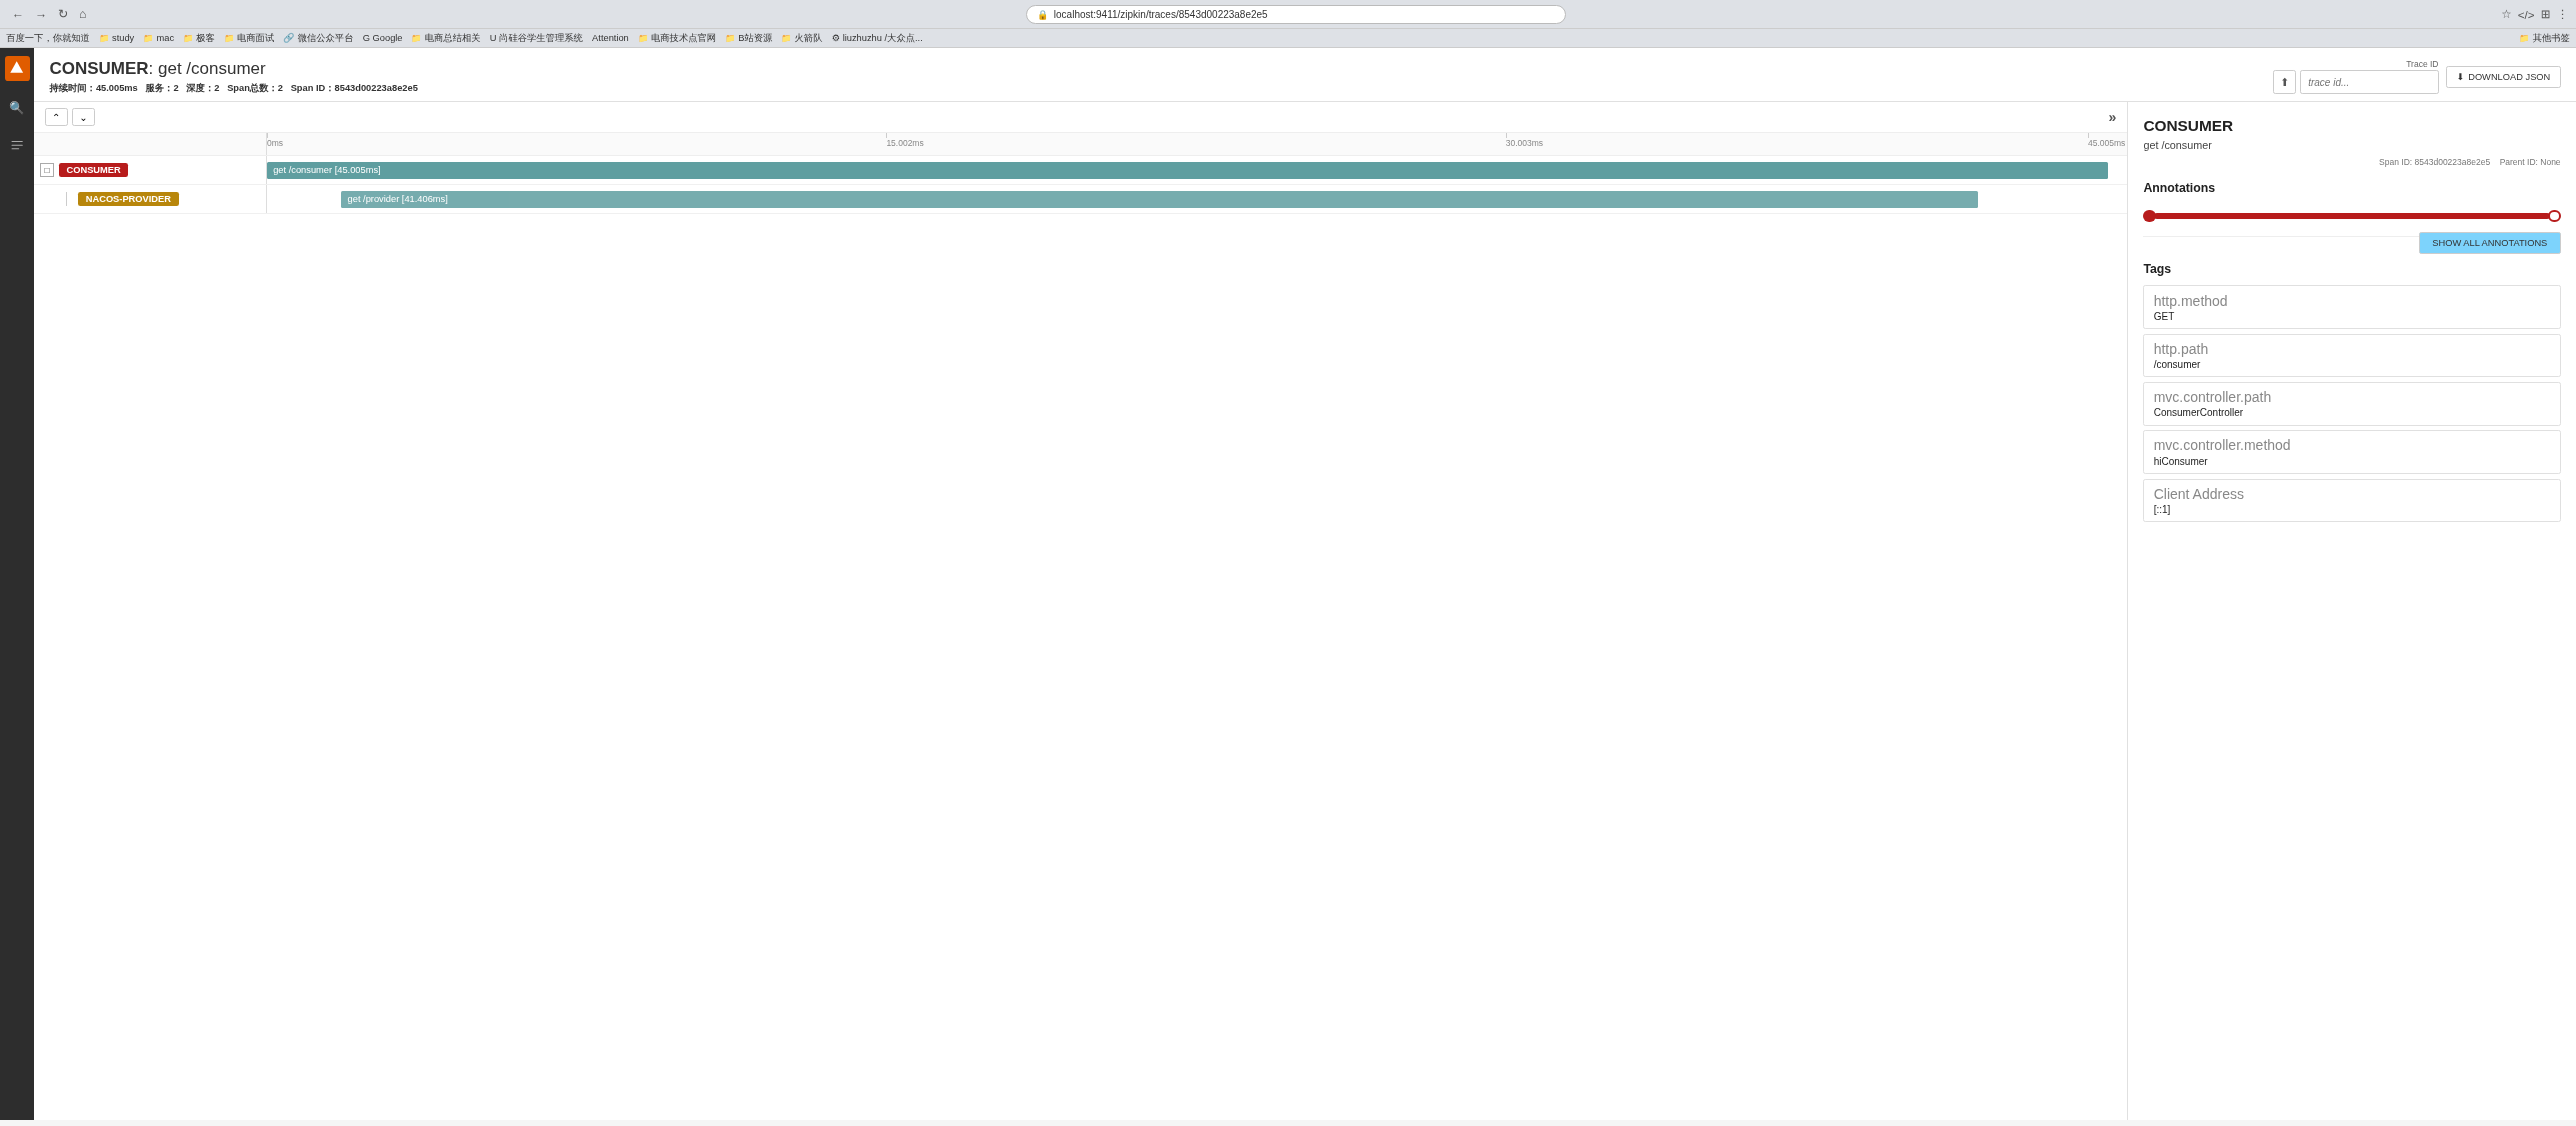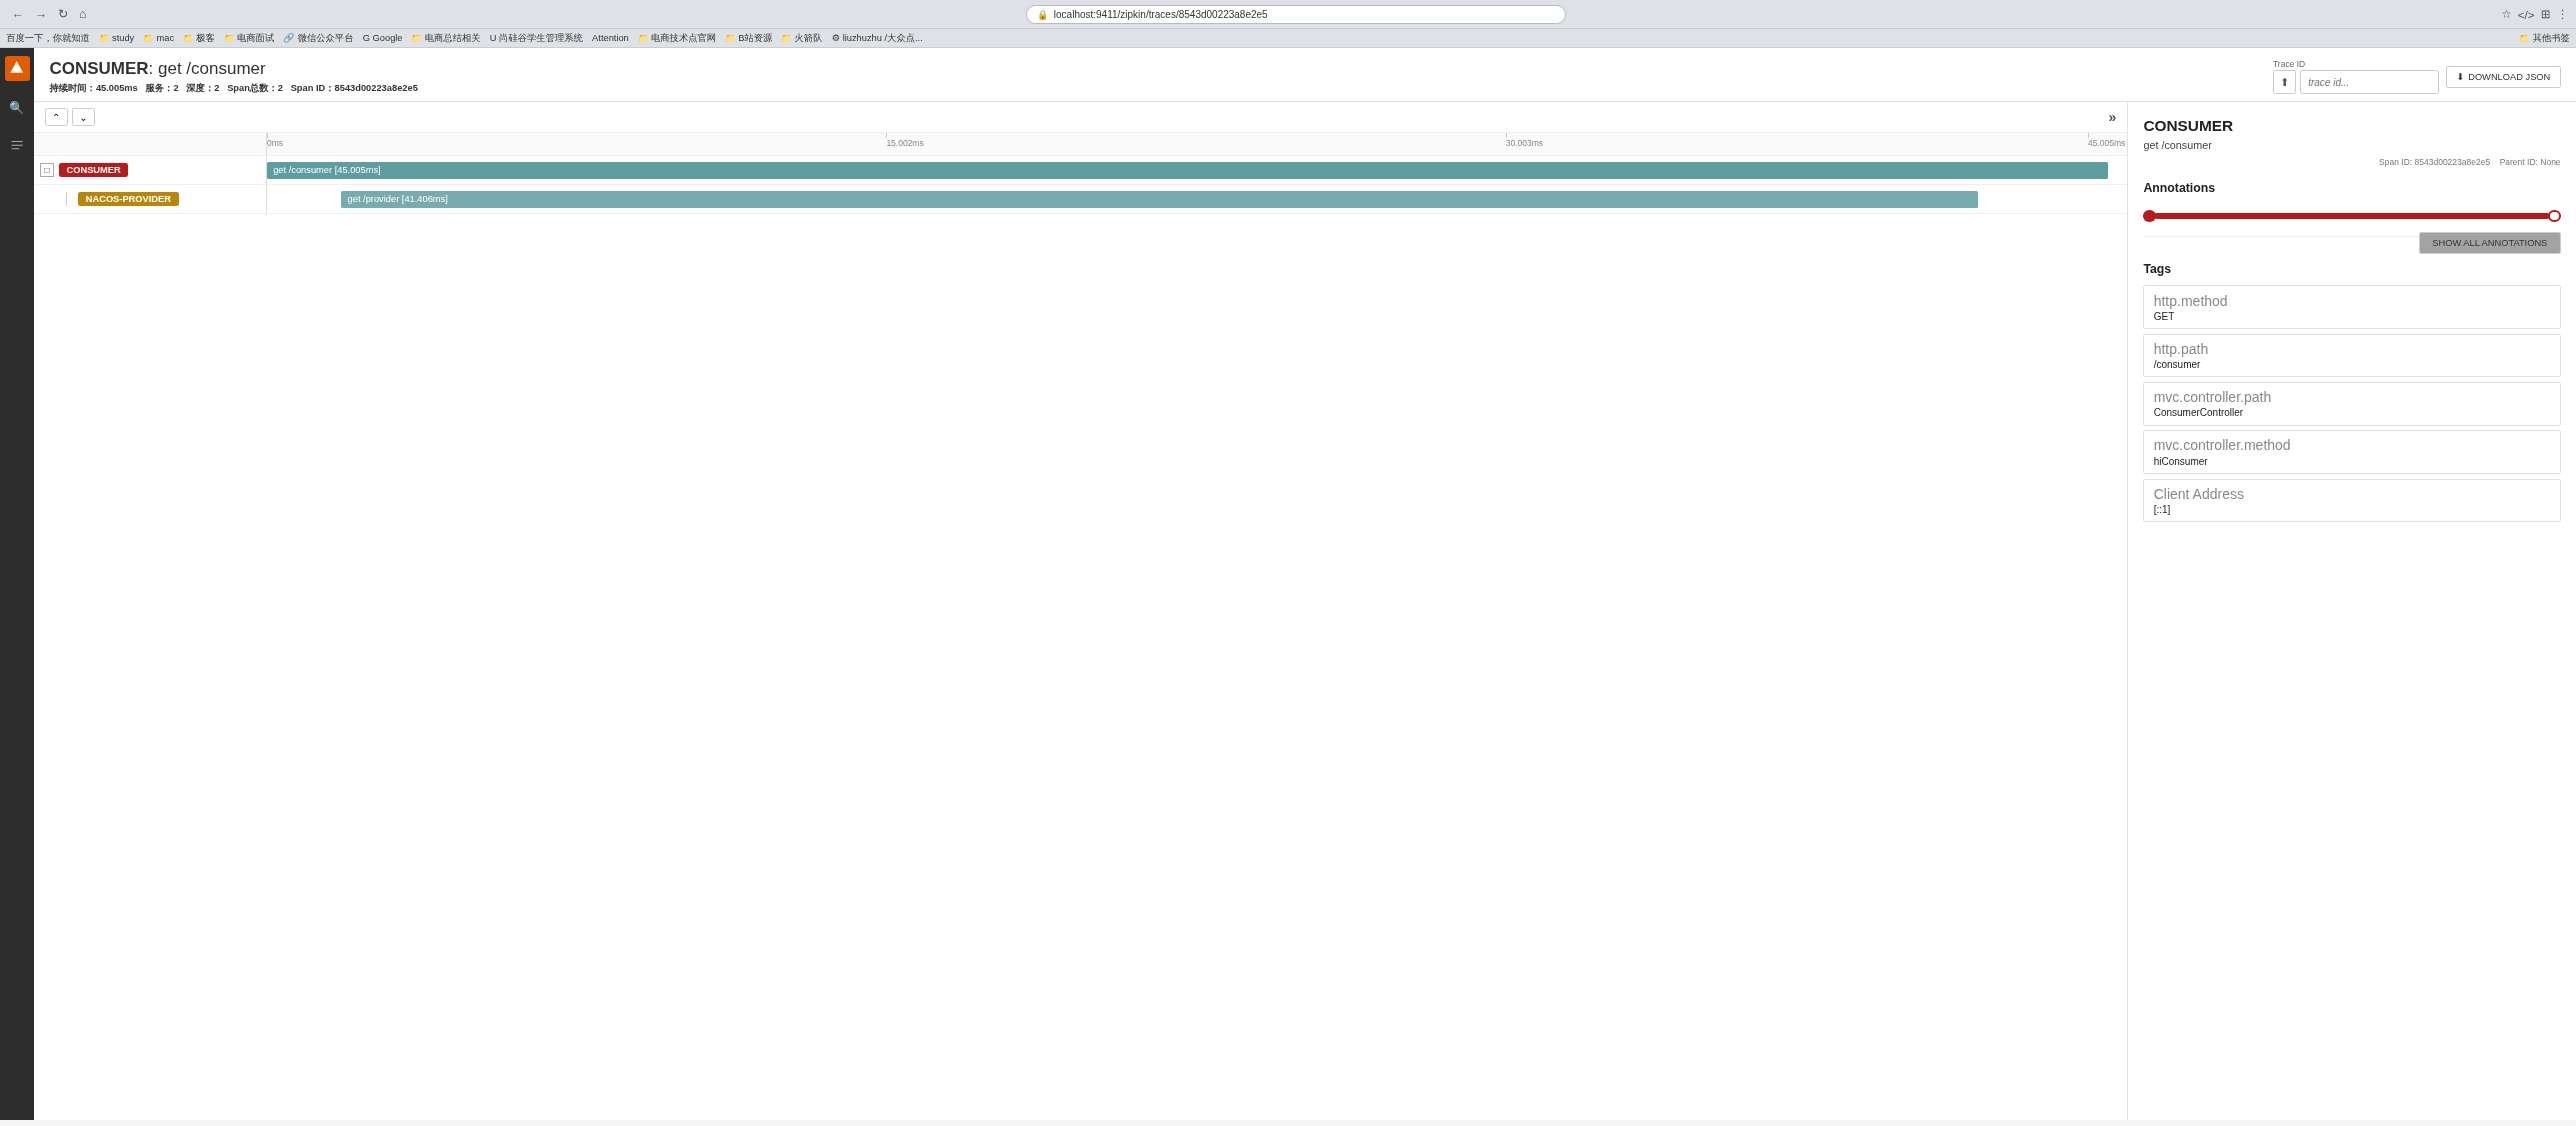--- a/index.html
+++ b/index.html
@@ -66,21 +66,21 @@
     .span-bar { position: absolute; height: 17px; border-radius: 1.5px; display: flex; align-items: center; padding: 0 6.2px; font-size: 9.3px; color: #fff; white-space: nowrap; overflow: hidden; }
     .span-bar-consumer { background: #5f9ea0; }
     .span-bar-nacos { background: #5f9ea0; opacity: 0.85; }
 
     
     .detail-panel { width: 448px; min-width: 448px; background: #fff; overflow-y: auto; padding: 15.4px; }
     .detail-service { font-size: 15.4px; font-weight: 600; color: #222; margin-bottom: 3.1px; }
     .detail-endpoint { font-size: 10.8px; color: #444; margin-bottom: 6.2px; }
     .detail-span-ids { font-size: 8.5px; color: #777; text-align: right; margin-bottom: 14px; }
     .detail-section-title { font-size: 12.3px; font-weight: 600; color: #222; margin-bottom: 9.3px; }
-    .show-all-btn { background: #a3a3a3; border: 0.8px solid #ccc; border-radius: 2.3px; padding: 5.4px 12.3px; font-size: 9.3px; cursor: pointer; color: #333; float: right; margin-bottom: 7.7px; }
+    .show-all-btn { background: #7dd3fc; border: 0.8px solid #ccc; border-radius: 2.3px; padding: 5.4px 12.3px; font-size: 9.3px; cursor: pointer; color: #333; float: right; margin-bottom: 7.7px; }
     .tags-section { clear: both; margin-top: 7.7px; }
     .tag-item { border: 0.8px solid #e0e0e0; border-radius: 2.3px; padding: 6.2px 9.3px; margin-bottom: 4.6px; }
     .tag-key { font-size: 14px; color: #888; margin-bottom: 2.3px; }
     .tag-value { font-size: 10px; color: #222; }
 
     .detail-divider { border: none; border-top: 0.8px solid #eee; margin: 10.8px 0; }
   </style>
 </head>
 <body>
 
@@ -150,21 +150,21 @@
         <div class="page-subtitle">
           <span>持续时间：</span><span>45.005ms</span>&nbsp;&nbsp;
           <span>服务：</span><span>2</span>&nbsp;&nbsp;
           <span>深度：</span><span>2</span>&nbsp;&nbsp;
           <span>Span总数：</span><span>2</span>&nbsp;&nbsp;
           <span>Span ID：</span><span style="font-weight:600;">8543d00223a8e2e5</span>
         </div>
       </div>
       <div class="header-actions">
         <div class="trace-id-wrapper">
-          <div style="font-size:8.5px;color:#666;margin-bottom:1.5px;">Trace ID</div>
+          <div style="font-size:8.5px;color:#666;margin-bottom:1.5px;text-align:right;">Trace ID</div>
           <div style="display:flex;gap:3.1px;">
             <button class="upload-icon-btn">⬆</button>
             <input class="trace-id-input" type="text" placeholder="trace id..." style="">
           </div>
         </div>
         <button class="download-btn">
           <span>⬇</span>
           <span>DOWNLOAD JSON</span>
         </button>
       </div>

